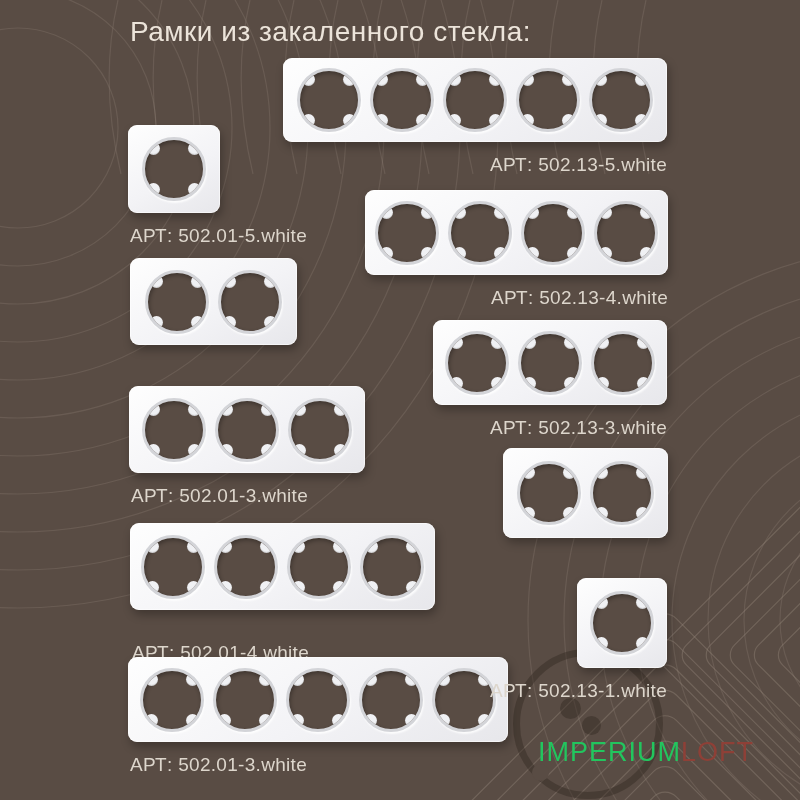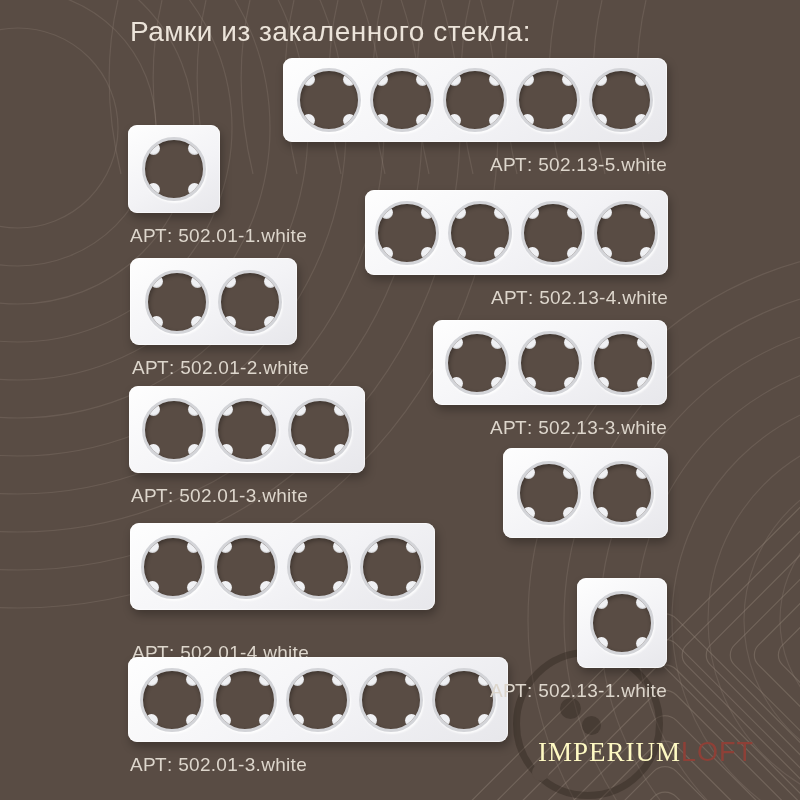--- a/index.html
+++ b/index.html
@@ -41,21 +41,21 @@
   .wm-dot{position:absolute;border-radius:50%;background:rgba(48,39,32,.42);}
   .wm-dot.d1{left:40px;top:42px;width:21px;height:21px;}
   .wm-dot.d2{left:62px;top:60px;width:19px;height:19px;}
   .wm-notch{position:absolute;border-radius:50%;background:#594c44;}
   .wm-notch.n1{left:92px;top:-4px;width:17px;height:17px;}
   .wm-notch.n2{left:12px;top:108px;width:17px;height:17px;}
   .brand{
     position:absolute;left:538px;top:737px;z-index:2;
     font-size:27px;letter-spacing:1px;white-space:nowrap;
   }
-  .brand .dark{color:#fef9c3;font-family:Liberation Serif, serif;}
+  .brand .dark{color:#22c55e;}
   .brand .red{color:#8e4037;}
 </style>
 </head>
 <body>
 
 <div id="stage">
 
   <svg id="contours" width="800" height="800">
     <g id="topo-light" fill="none" stroke="#93857a" stroke-opacity="0.28" stroke-width="1.2">
         <path d="M 118 0 C 104 60 108 120 121 174"></path>
@@ -121,36 +121,35 @@
   <div class="brand"><span class="dark">IMPERIUM</span><span class="red">LOFT</span></div>
 
 <div class="plate" style="left: 128px; top: 125px; width: 92px; height: 88px;">
       <div class="hole" style="left: 14px; top: 12px;">
         <div class="tab nw"></div>
         <div class="tab ne"></div>
         <div class="tab se"></div>
         <div class="tab sw"></div>
       </div>
     </div>
-    <div class="label" style="top: 225px; left: 130px;">АРТ: 502.01-1.white</div>
+    <div class="label" style="top: 225px; left: 130px;">АРТ: 502.01-5.white</div>
     <div class="plate" style="left: 130px; top: 258px; width: 167px; height: 87px;">
       <div class="hole" style="left: 15px; top: 11.5px;">
         <div class="tab nw"></div>
         <div class="tab ne"></div>
         <div class="tab se"></div>
         <div class="tab sw"></div>
       </div>
       <div class="hole" style="left: 88px; top: 11.5px;">
         <div class="tab nw"></div>
         <div class="tab ne"></div>
         <div class="tab se"></div>
         <div class="tab sw"></div>
       </div>
     </div>
-    <div class="label" style="top: 357px; left: 132px;">АРТ: 502.01-2.white</div>
     <div class="plate" style="left: 129px; top: 386px; width: 236px; height: 87px;">
       <div class="hole" style="left: 13px; top: 11.5px;">
         <div class="tab nw"></div>
         <div class="tab ne"></div>
         <div class="tab se"></div>
         <div class="tab sw"></div>
       </div>
       <div class="hole" style="left: 86px; top: 11.5px;">
         <div class="tab nw"></div>
         <div class="tab ne"></div>

